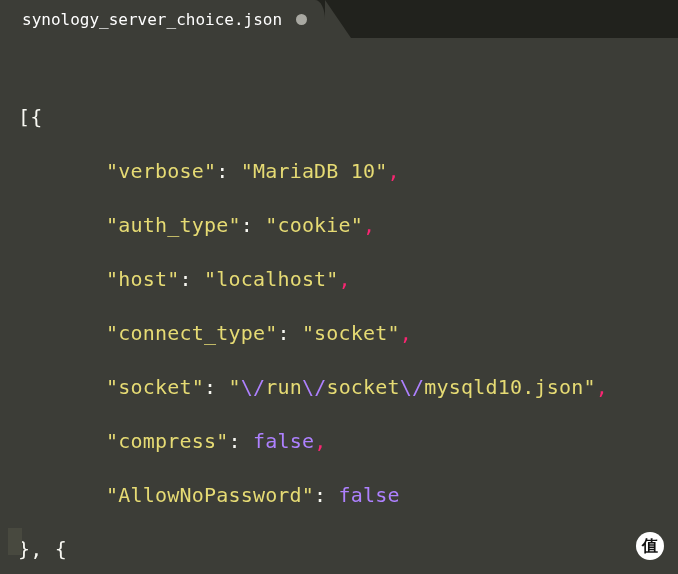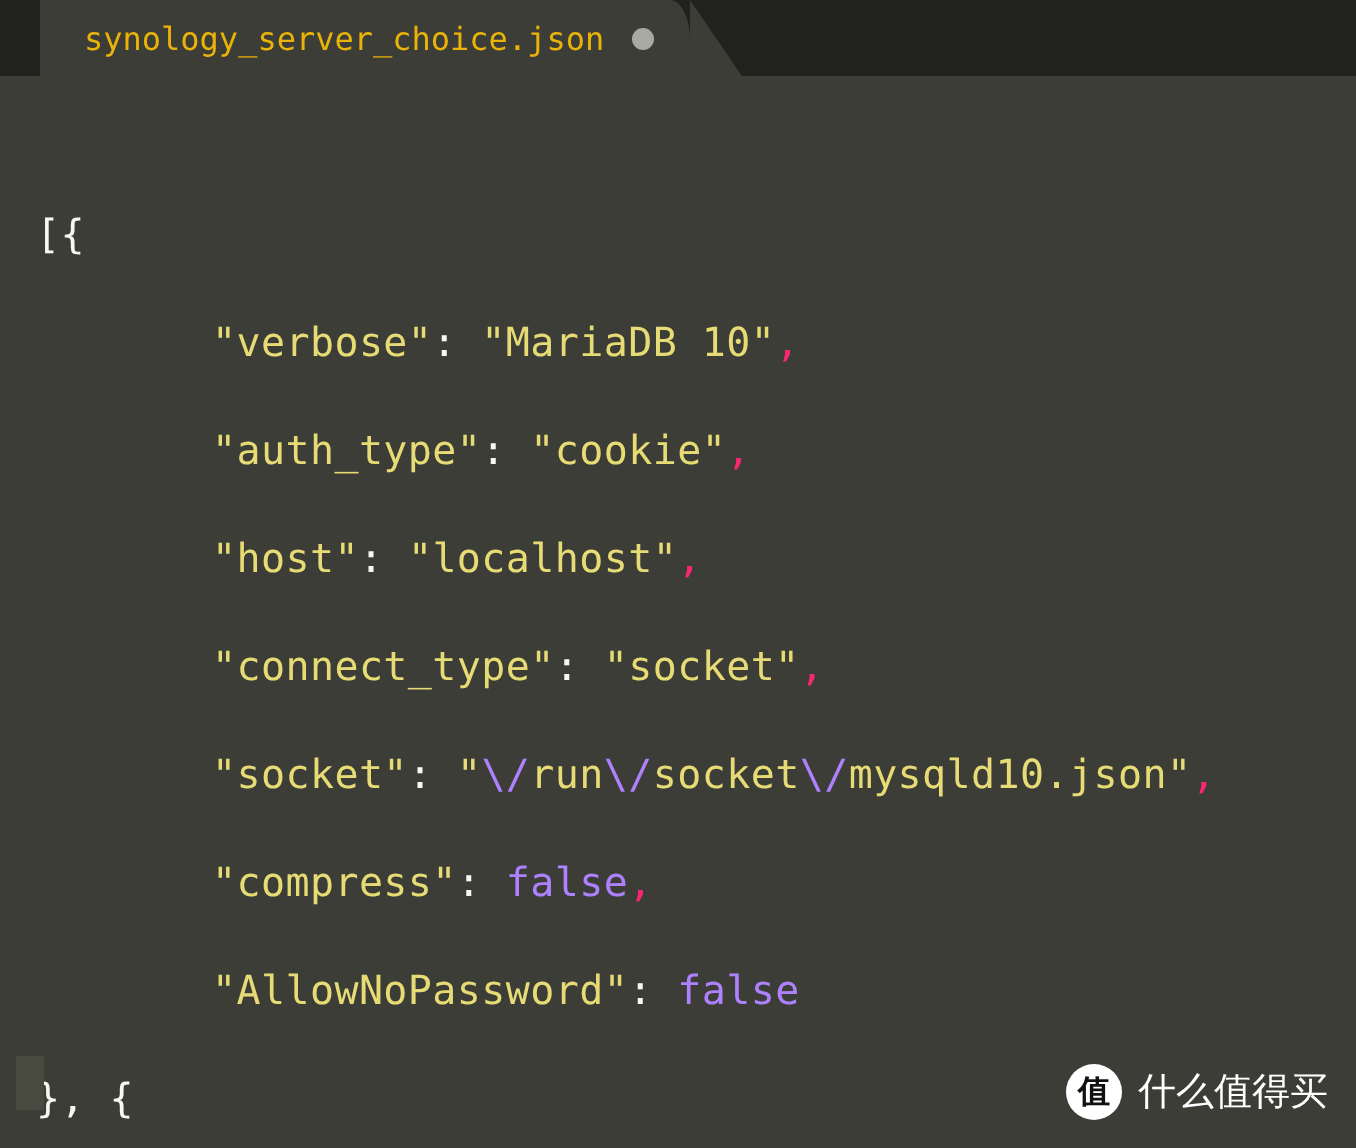--- a/index.html
+++ b/index.html
@@ -12,29 +12,28 @@
     position: relative;
   }
   .tab-bar {
     height: 38px;
     background: #21221d;
     display: flex;
     align-items: stretch;
   }
   .tab {
     background: #3c3d37;
-    color: #eab308;
+    color: #ffffff;
     font-size: 16px;
     display: flex;
     align-items: center;
     padding: 0 18px 0 22px;
     gap: 14px;
     position: relative;
     border-top-right-radius: 10px 20px;
-    margin-left: 20px;
   }
   .tab::after {
     content: "";
     position: absolute;
     right: -26px;
     top: 0;
     width: 0;
     height: 0;
     border-bottom: 38px solid #3c3d37;
     border-right: 26px solid transparent;
@@ -123,14 +122,13 @@
 
 
 
 
 
 
 </div>
 
 <div class="watermark">
   <span class="watermark-badge">值</span>
-  <span>什么值得买</span>
 </div>
 
 </body></html>

